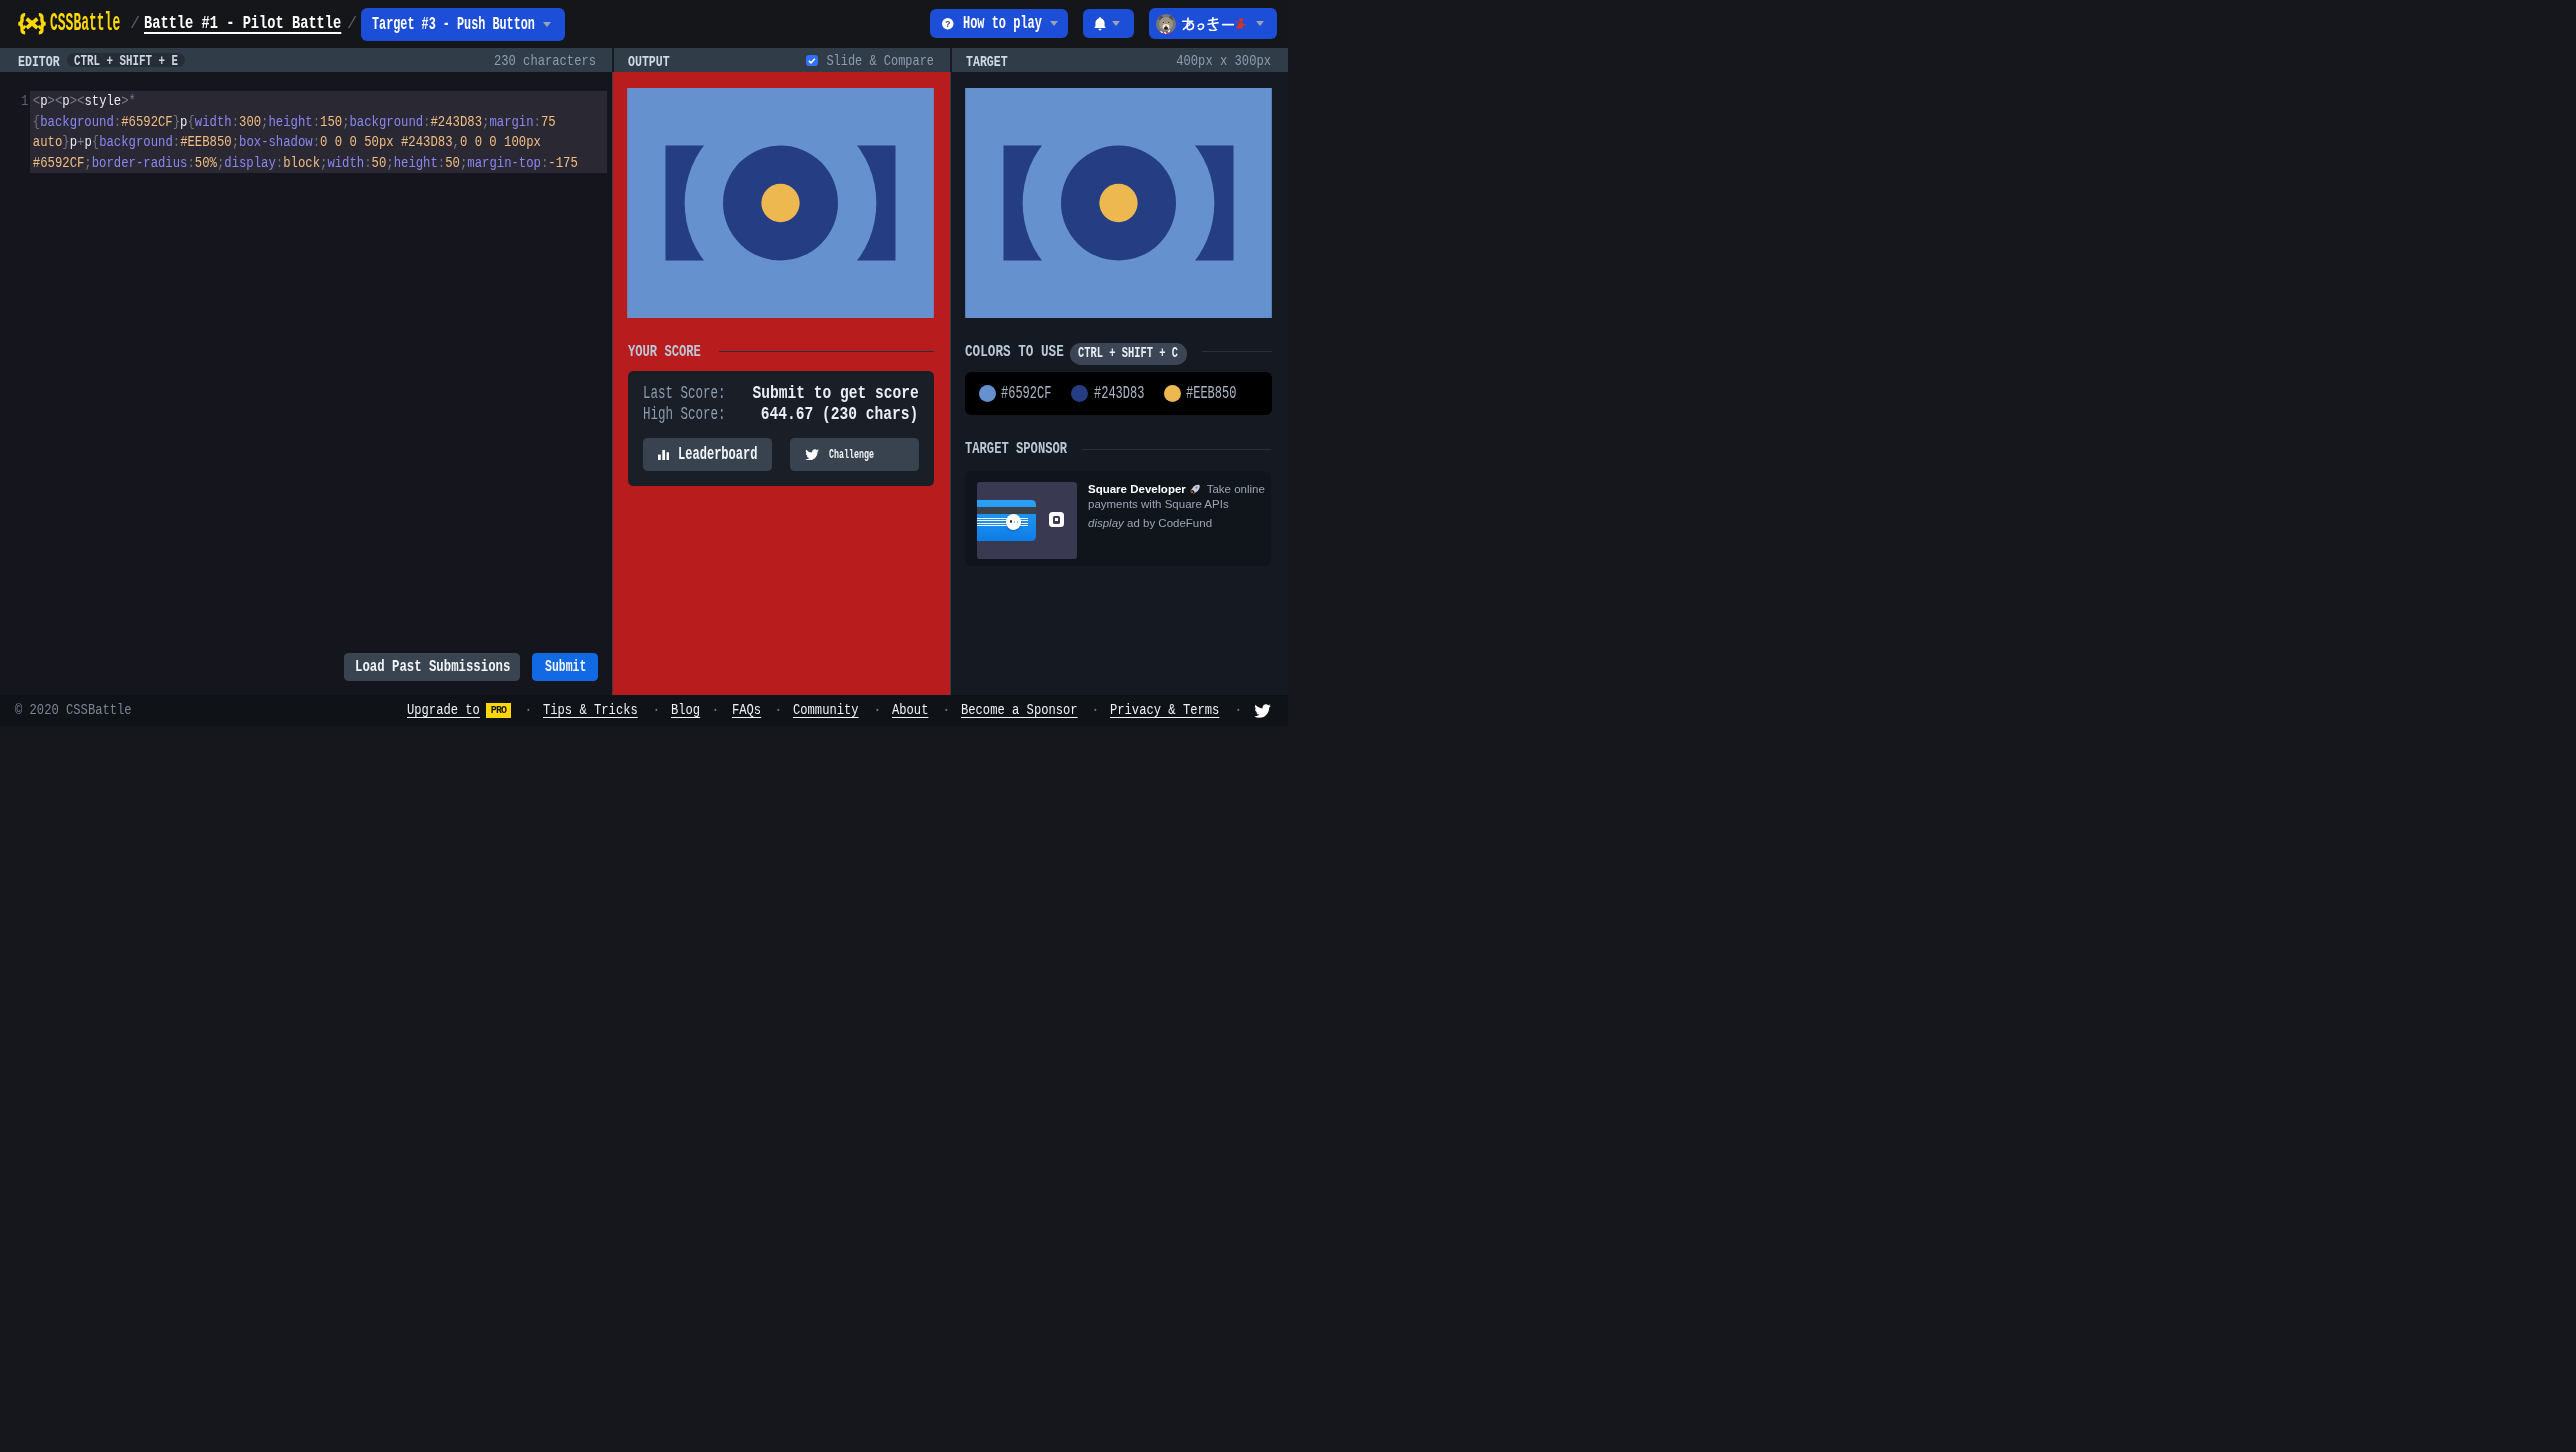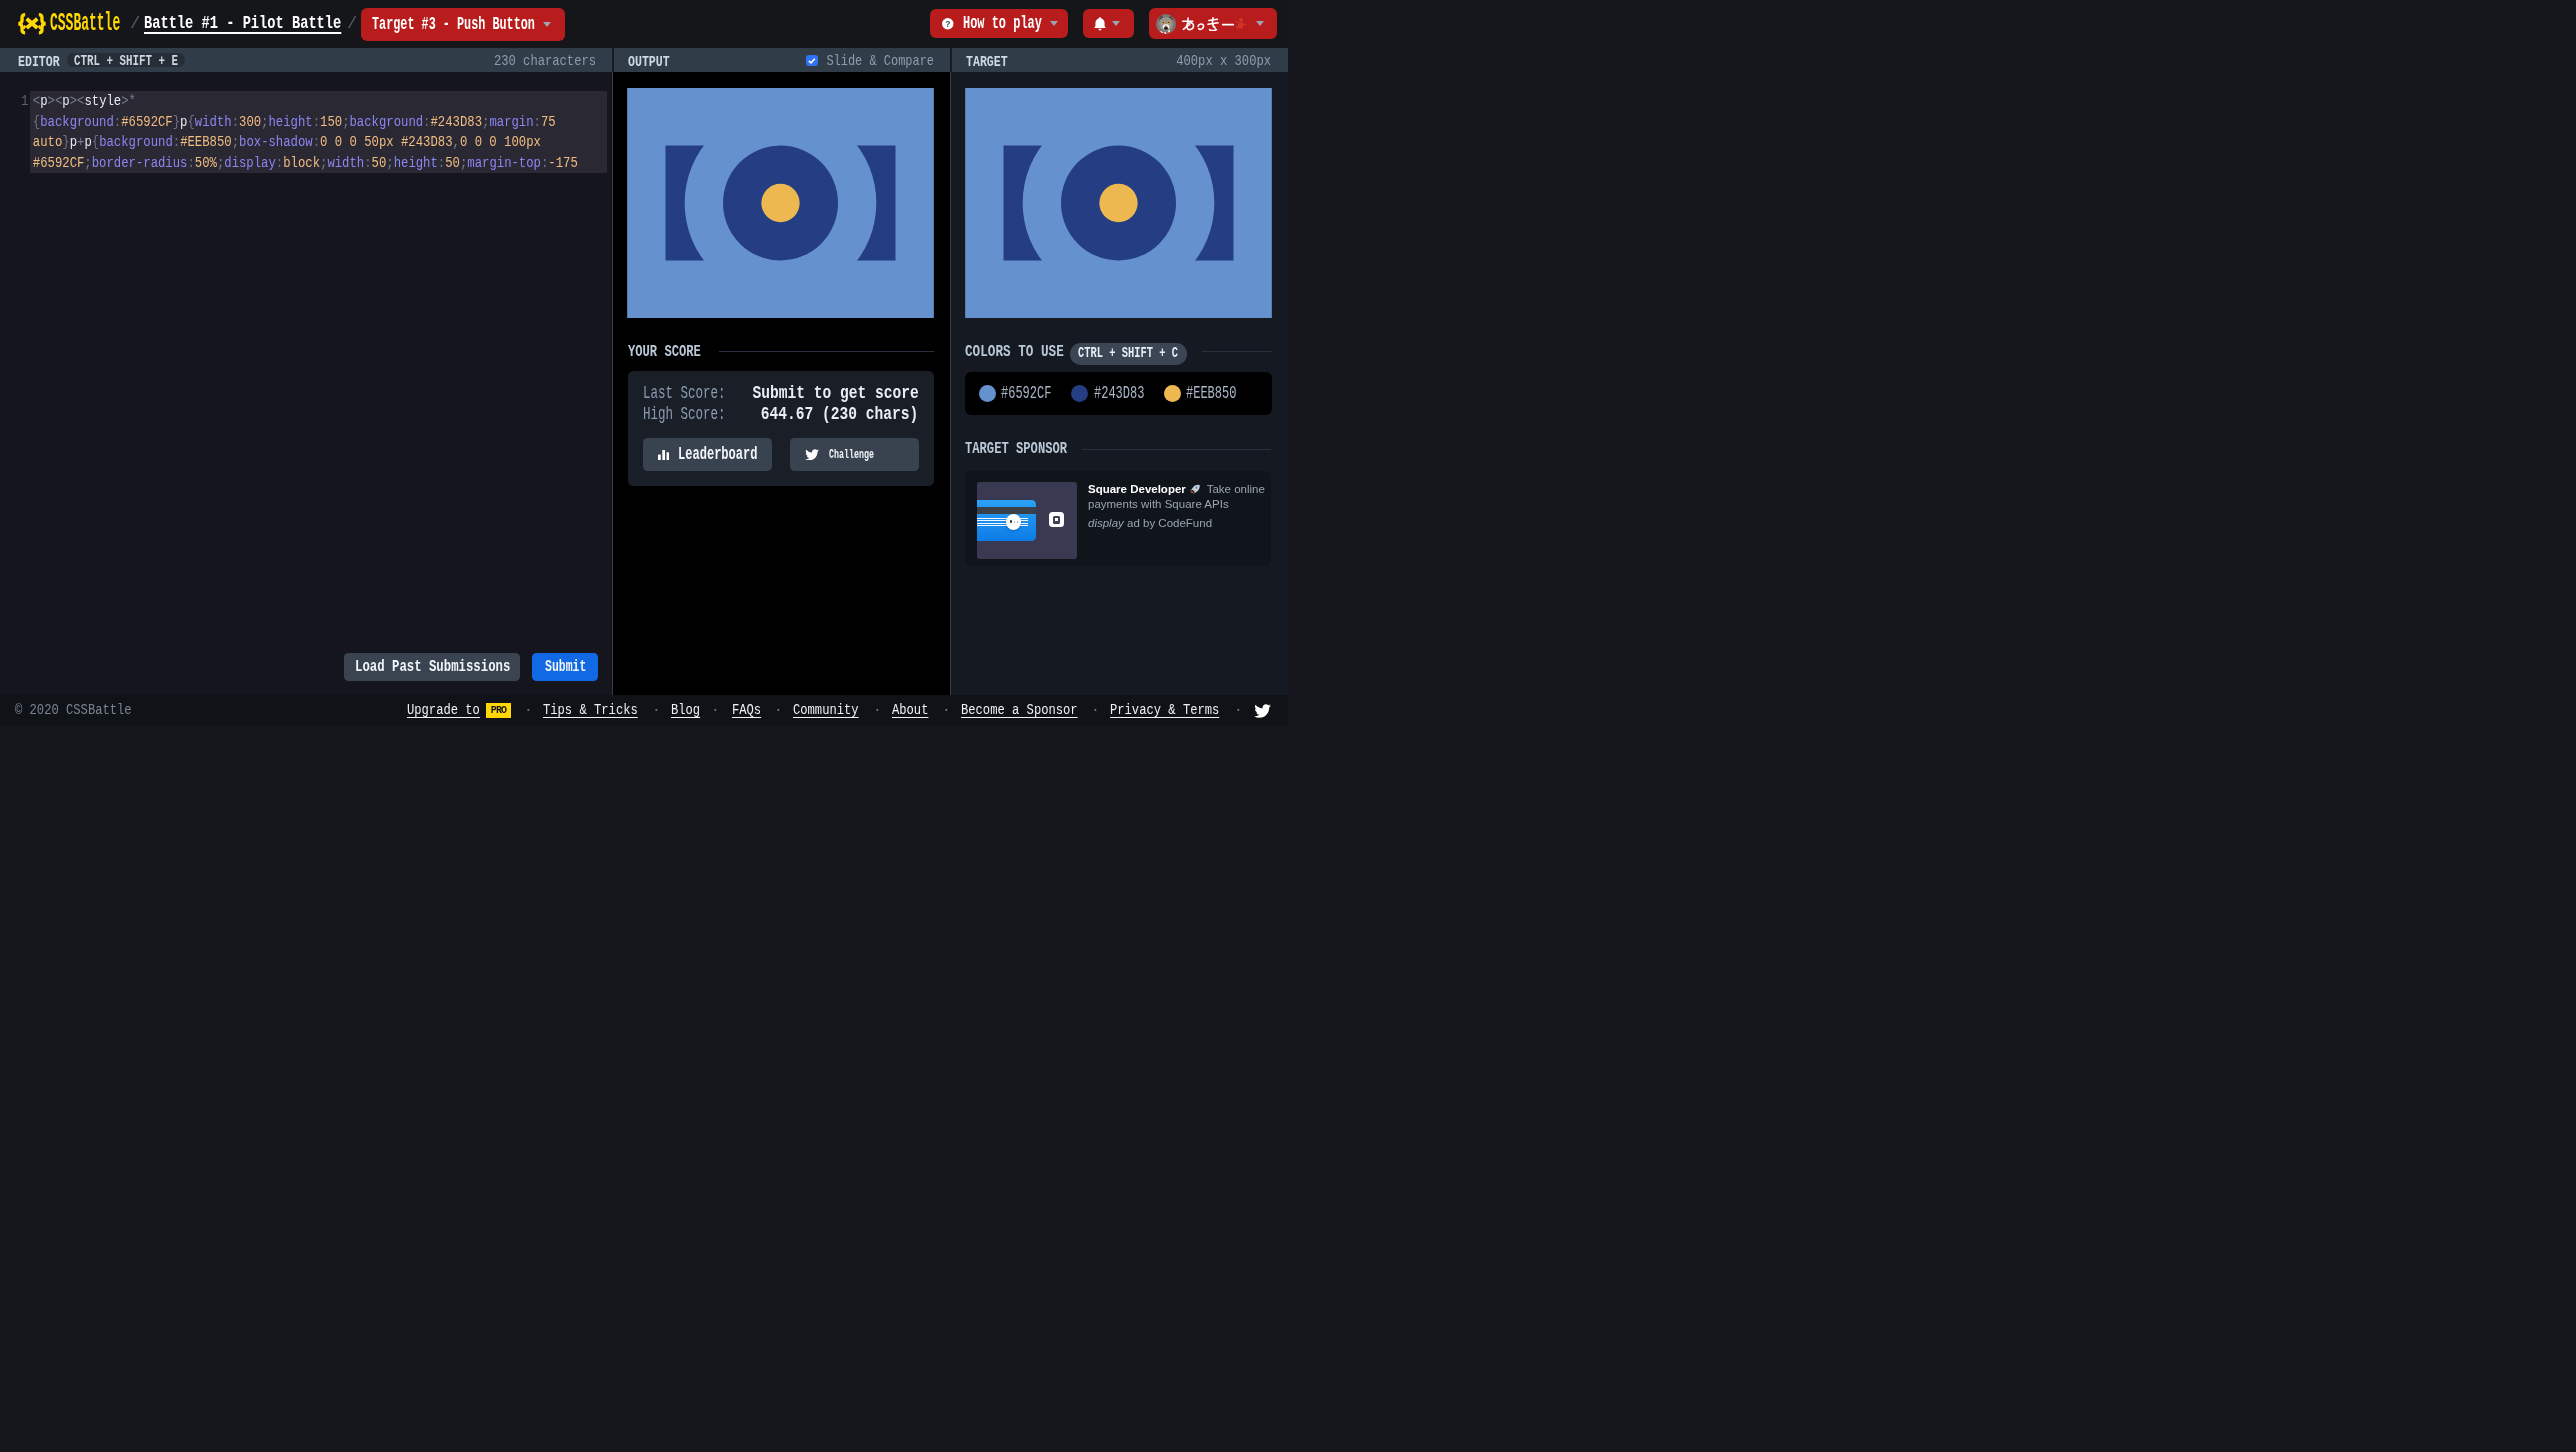--- a/index.html
+++ b/index.html
@@ -5,33 +5,33 @@
   * { margin:0; padding:0; box-sizing:border-box; }
   html,body { width:1288px; height:726px; overflow:hidden; background:#15171c; }
   body { font-family:"Liberation Mono", monospace; position:relative; }
   .abs { position:absolute; }
   .mono { font-family:"Liberation Mono", monospace; }
   .sans { font-family:"Liberation Sans", sans-serif; }
   .b { font-weight:bold; }
 
   
   #nav { left:0; top:0; width:1288px; height:48px; background:#141619; }
-  .navbtn { background:#b91c1c; border-radius:6.1px;text-align:right; }
+  .navbtn { background:#1d4ed8; border-radius:6.1px;text-align:right; }
   .caret { width:0; height:0; border-left:4.6px solid transparent; border-right:4.6px solid transparent; border-top:5.4px solid #9aa5b1; }
 
   
   #band { left:0; top:48px; width:1288px; height:24.5px; background:#313c49; }
   .htxt { color:#cdd9e5; font-weight:bold; font-size:15.3px; line-height:24.5px; margin-top:1.8px; }
   .gtxt { color:#8b9dae; font-size:15px; line-height:24.5px; margin-top:1.8px; }
   .cx { display:inline-block; transform:scaleX(0.75); transform-origin:0 50%; white-space:pre; }
   .cxr { display:inline-block; transform:scaleX(0.78); transform-origin:100% 50%; white-space:pre; }
 
   
   #editor { left:0; top:72px; width:612px; height:623px; background:#15161d; }
-  #output { left:612px; top:72px; width:339px; height:623px; background:#000000; border-left:1.2px solid #353d49; }
+  #output { left:612px; top:72px; width:339px; height:623px; background:#b91c1c; border-left:1.2px solid #353d49; }
   #target { left:950px; top:72px; width:338px; height:623px; background:#151a22; border-left:1.2px solid #353d49; }
 
   
   #code { left:30px; top:19.4px; width:577px; height:82px; background:#2a2833; }
   .cl { height:20.4px; line-height:20.4px; font-size:14.3px; white-space:pre; padding-left:3.3px; transform:scaleX(0.858); transform-origin:0 50%; }
   .ck { color:#8b86f2; }   
   .cv { color:#f0bc80; }   
   .cb { color:#6f7284; }   
   .cc { color:#6b7180; }   
   .cs { color:#757d8e; }   

